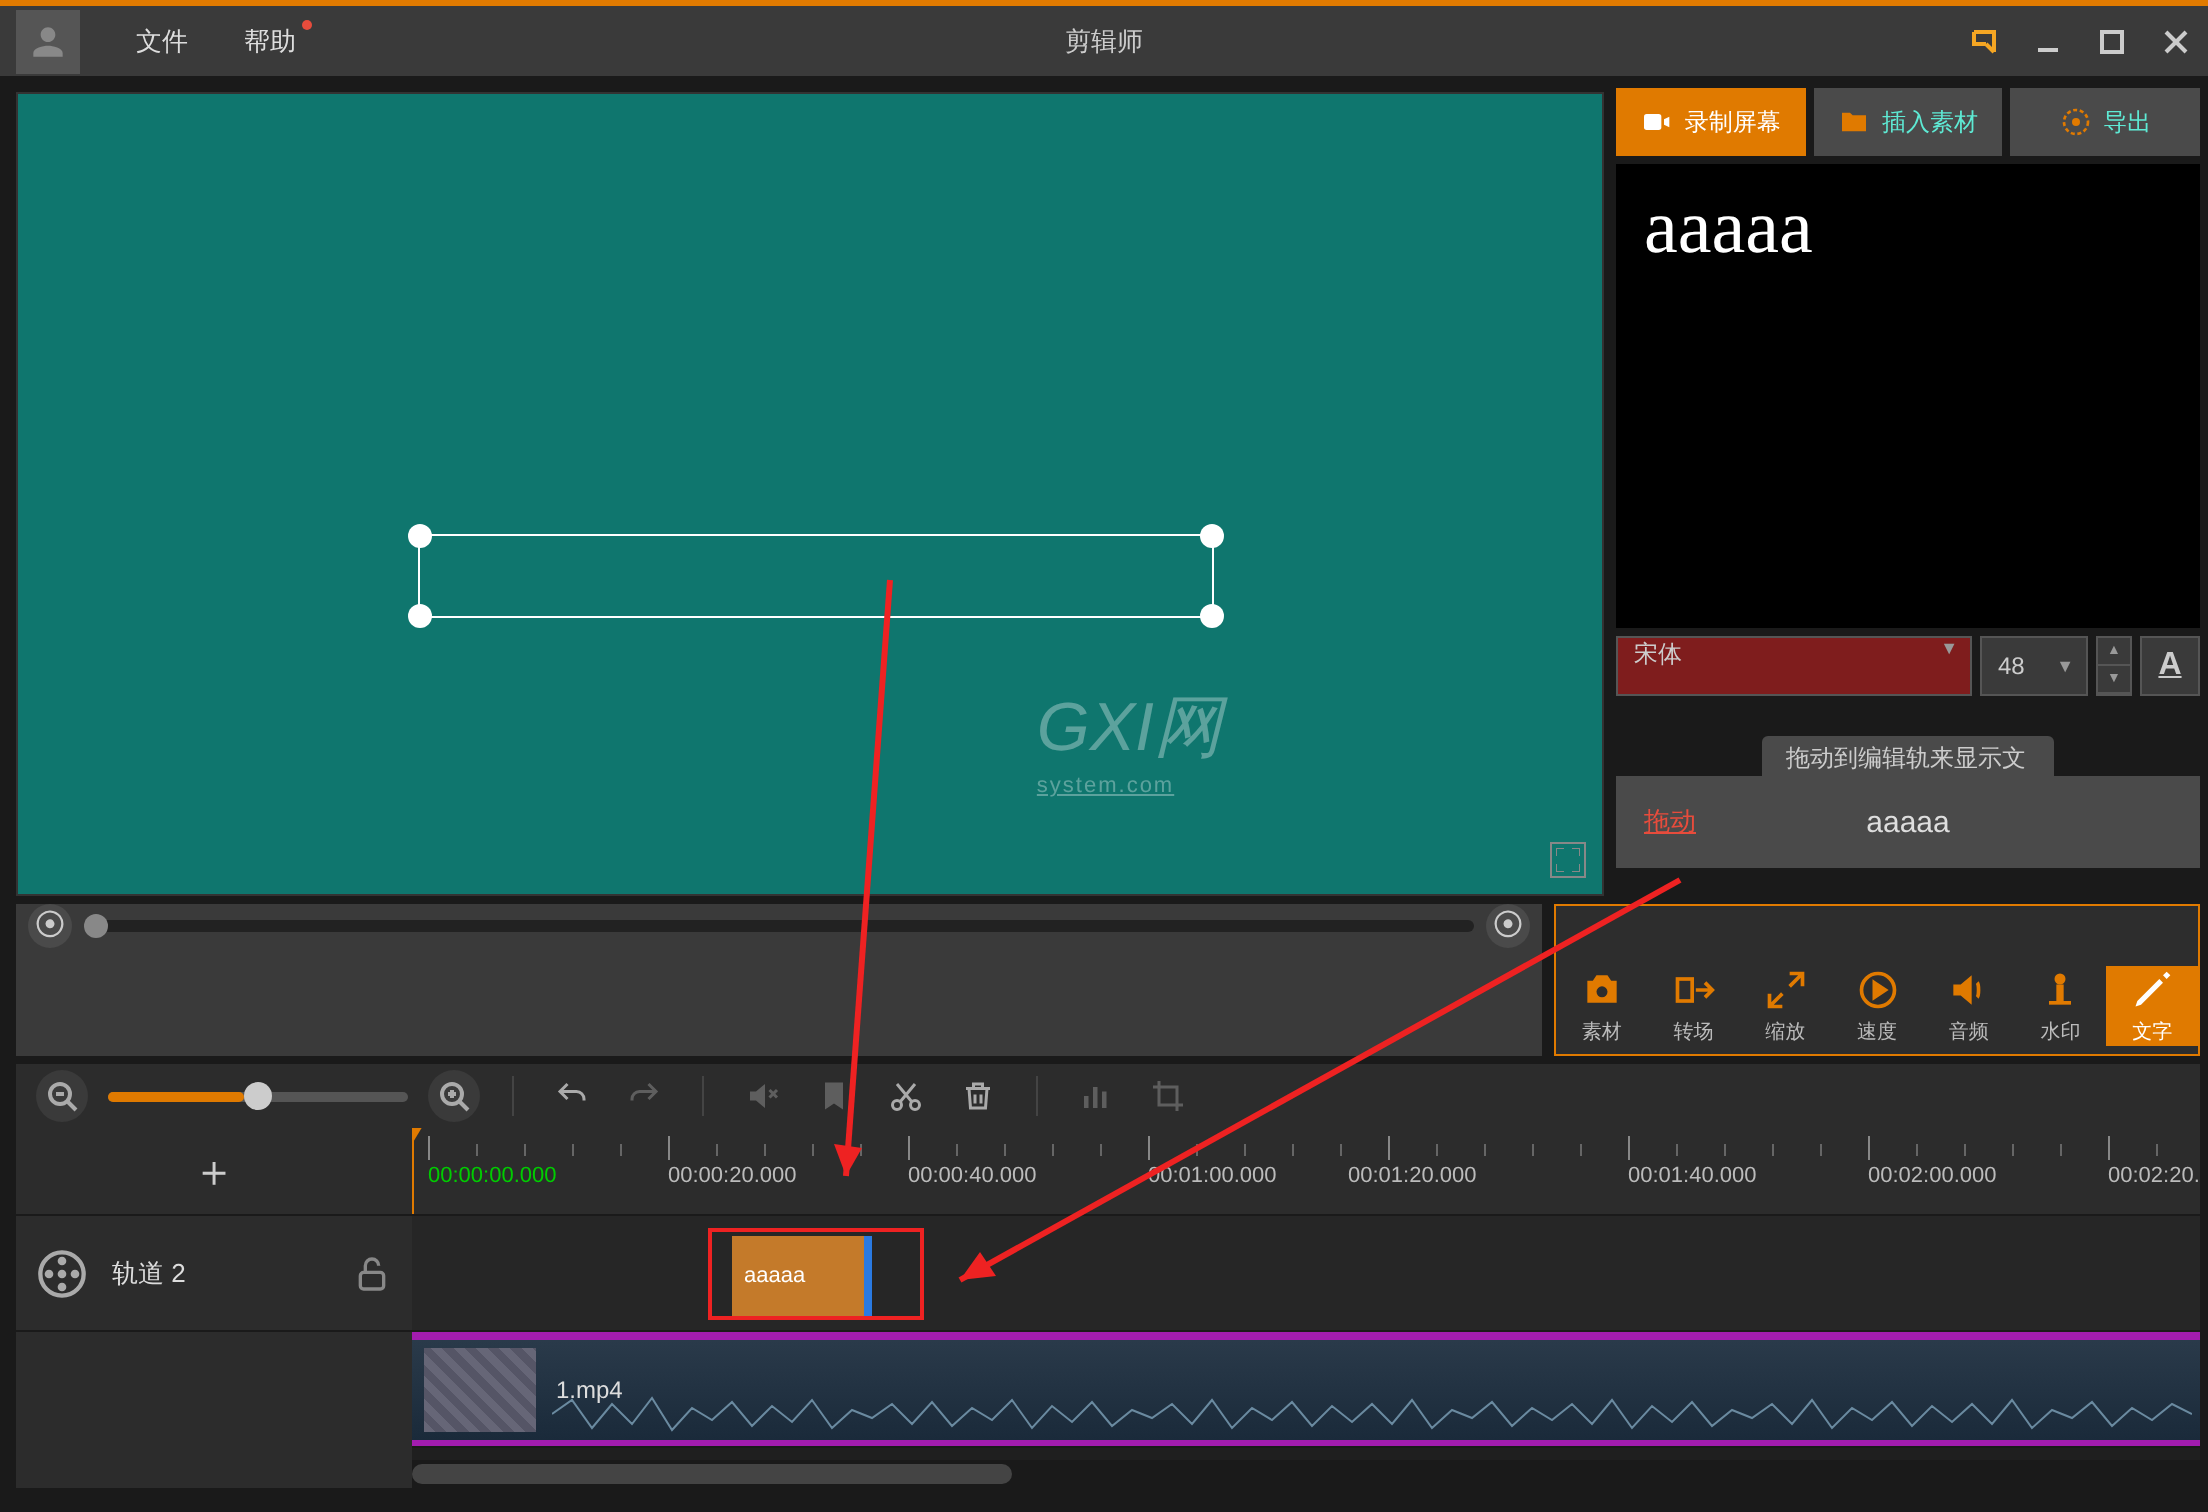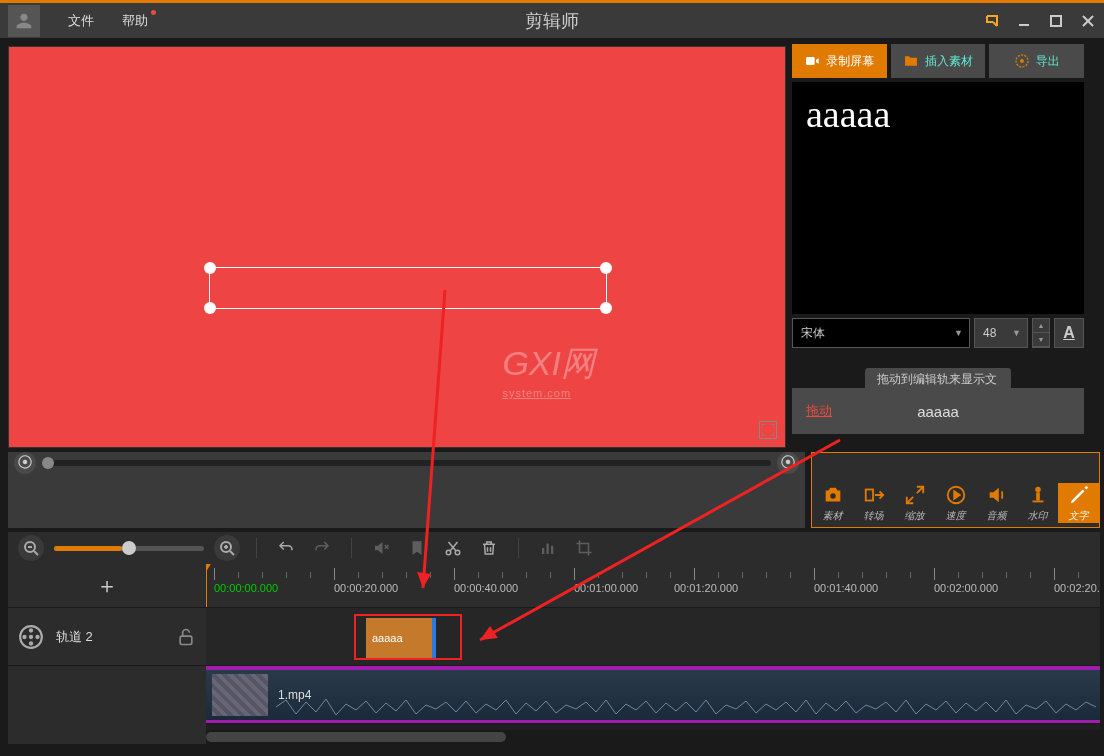--- a/index.html
+++ b/index.html
@@ -5,47 +5,47 @@
 * { margin: 0; padding: 0; box-sizing: border-box; font-family: "Microsoft YaHei", sans-serif; }
 body { background: #1a1a1a; width: 1104px; height: 756px; overflow: hidden; position: relative; }
 
 
 .titlebar { height: 38px; background: #3a3a3a; display: flex; align-items: center; position: relative; border-top: 3px solid #e07a00; }
 .avatar { width: 32px; height: 32px; background: #555; margin-left: 8px; display: flex; align-items: center; justify-content: center; }
 .avatar svg { width: 22px; height: 22px; fill: #888; }
 .menu-items { display: flex; margin-left: 14px; align-items: center; }
 .menu-item { color: #ddd; font-size: 13px; padding: 0 14px; cursor: pointer; position: relative; }
 .menu-item .dot { position: absolute; top: -2px; right: 6px; width: 5px; height: 5px; background: #e74c3c; border-radius: 50%; }
-.app-title { position: absolute; left: 50%; transform: translateX(-50%); color: #ccc; font-size: 18px; }
+.app-title { position: absolute; left: 50%; transform: translateX(-50%); color: #ccc; font-size: 13px; }
 .window-controls { position: absolute; right: 6px; display: flex; gap: 12px; align-items: center; }
 .win-btn { width: 20px; height: 20px; display: flex; align-items: center; justify-content: center; cursor: pointer; color: #ccc; }
 .win-btn.orange { color: #f5a623; }
 
 
 .main-row { display: flex; height: 410px; }
-.preview { flex: 1; background: #ef4444; position: relative; margin: 8px 4px 0 8px; border: 1px solid #333; }
+.preview { flex: 1; background: #0f766e; position: relative; margin: 8px 4px 0 8px; border: 1px solid #333; }
 .preview .textbox { position: absolute; left: 200px; top: 220px; width: 398px; height: 42px; border: 1px solid #fff; }
 .handle { position: absolute; width: 12px; height: 12px; background: #fff; border-radius: 50%; }
 .h-tl { top: -6px; left: -6px; } .h-tr { top: -6px; right: -6px; }
 .h-bl { bottom: -6px; left: -6px; } .h-br { bottom: -6px; right: -6px; }
 .watermark { position: absolute; right: 190px; bottom: 48px; opacity: 0.32; font-family: Georgia, serif; color: #fff; }
 .watermark .big { font-size: 34px; font-style: italic; }
 .watermark .sml { font-size: 11px; letter-spacing: 1px; text-decoration: underline; }
 .fullscr { position: absolute; right: 8px; bottom: 8px; width: 18px; height: 18px; border: 1px solid #888; display:flex; align-items:center; justify-content:center; }
 
 
-.right-panel { width: 292px; display: flex; flex-direction: column; margin: 6px 20px 0 2px; }
+.right-panel { width: 292px; display: flex; flex-direction: column; margin: 6px 4px 0 2px; }
 .top-btn-row { display: flex; gap: 4px; height: 34px; }
 .top-btn { flex: 1; background: #4a4a4a; display: flex; align-items: center; justify-content: center; gap: 6px; color: #5eead4; font-size: 12px; cursor: pointer; }
 .top-btn.active { background: #e07a00; color: #fff; }
 .top-btn svg { width: 16px; height: 16px; }
 .text-area { flex: 1; background: #000; margin-top: 4px; padding: 10px 14px; overflow: hidden; }
 .text-area .sample { color: #fff; font-family: Georgia, serif; font-size: 38px; }
 .font-row { display: flex; gap: 4px; margin-top: 4px; height: 30px; }
-.font-select { flex: 1; background: #000000; border: 1px solid #555; color: #ccc; font-size: 12px; display: flex; align-items: center; padding: 0 8px; position: relative; }
+.font-select { flex: 1; background: #7f1d1d; border: 1px solid #555; color: #ccc; font-size: 12px; display: flex; align-items: flex-start; padding: 0 8px; position: relative; }
 .font-size { width: 54px; background: #3a3a3a; border: 1px solid #555; color: #ccc; font-size: 12px; display: flex; align-items: center; padding: 0 8px; position: relative; }
 .font-spin { width: 18px; display: flex; flex-direction: column; border: 1px solid #555; }
 .font-spin div { flex:1; background:#3a3a3a; display:flex; align-items:center; justify-content:center; color:#999; font-size:7px; border-bottom:1px solid #555; cursor:pointer; }
 .color-btn { width: 30px; background: #3a3a3a; border: 1px solid #555; display: flex; align-items: center; justify-content: center; color: #ccc; cursor: pointer; }
 .dd-arrow { position: absolute; right: 6px; font-size: 9px; color: #999; }
 .drag-hint { margin-top: 40px; height: 60px; position: relative; }
 .drag-tab { position: absolute; top: -20px; left: 50%; transform: translateX(-50%); background: #4a4a4a; color: #ccc; font-size: 12px; padding: 3px 12px; border-radius: 3px 3px 0 0; }
 .drag-body { background: #4a4a4a; height: 46px; margin-top: 0; display: flex; align-items: center; padding: 0 14px; position: relative; }
 .drag-label { color: #e74c3c; font-size: 13px; text-decoration: underline; }
 .drag-text { color: #ddd; font-size: 15px; position: absolute; left: 50%; transform: translateX(-50%); }
@@ -54,21 +54,21 @@
 .play-row { height: 80px; display: flex; }
 .play-left { flex: 1; background: #3a3a3a; margin: 4px 4px 0 8px; display: flex; flex-direction: column; }
 .seek-row { height: 22px; display: flex; align-items: center; padding: 0 6px; gap: 6px; }
 .seek-btn { width: 22px; height: 22px; background: #4a4a4a; border-radius: 11px; display:flex; align-items:center; justify-content:center; color:#ccc; cursor:pointer; }
 .seek-track { flex: 1; height: 6px; background: #222; border-radius: 3px; position: relative; }
 .seek-thumb { position: absolute; left: 0; top: -3px; width: 12px; height: 12px; background: #888; border-radius: 50%; }
 .play-controls { flex: 1; display: flex; align-items: center; justify-content: center; gap: 18px; position: relative; }
 .play-controls .btn { color: #ddd; cursor: pointer; }
 .time-disp { position: absolute; right: 14px; color: #fff; font-size: 15px; }
 
-.play-right { width: 289px; background: #2d2d2d; margin: 4px 4px 0 2px; display: flex; align-items: flex-end; padding-bottom: 4px; border: 1px solid #e07a00; font-style: italic; }
+.play-right { width: 323px; background: #2d2d2d; margin: 4px 4px 0 2px; display: flex; align-items: flex-end; padding-bottom: 4px; border: 1px solid #e07a00; }
 .tool-item { flex: 1; display: flex; flex-direction: column; align-items: center; gap: 2px; cursor: pointer; }
 .tool-item .ico { width: 24px; height: 24px; display: flex; align-items: center; justify-content: center; color: #e07a00; }
 .tool-item.active .ico { color: #fff; }
 .tool-item .lbl { font-size: 10px; color: #bbb; }
 .tool-item.active { background: #e07a00; }
 .tool-item.active .lbl { color: #fff; }
 
 
 .tl-toolbar { height: 32px; display: flex; align-items: center; padding: 0 10px; gap: 10px; background: #2c2c2c; margin: 4px 4px 0 8px; }
 .zoom-out, .zoom-in, .tbtn { width: 26px; height: 26px; display: flex; align-items: center; justify-content: center; color: #aaa; cursor: pointer; border-radius: 13px; }

